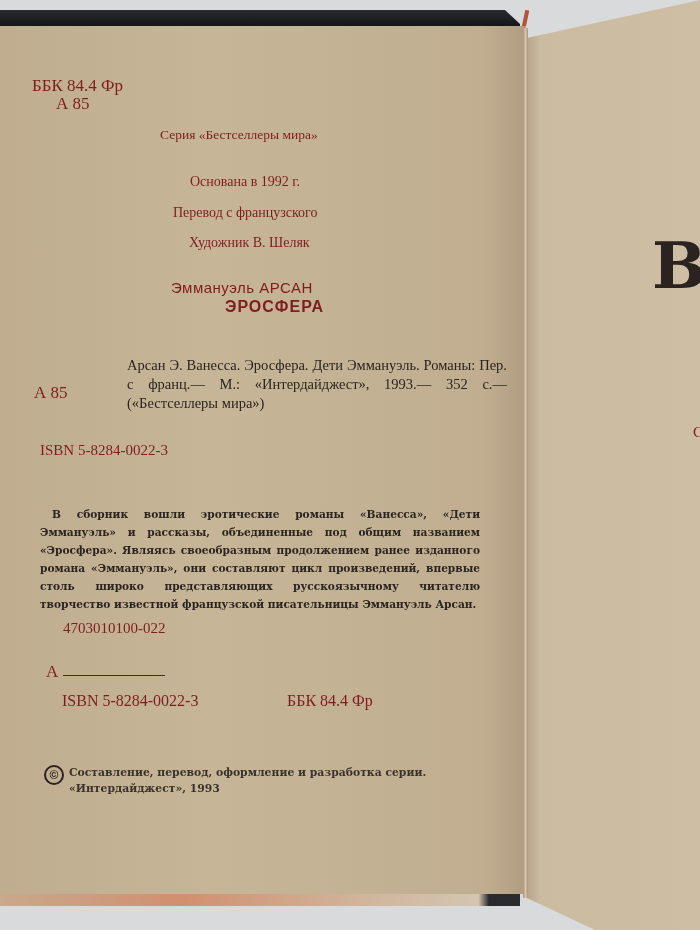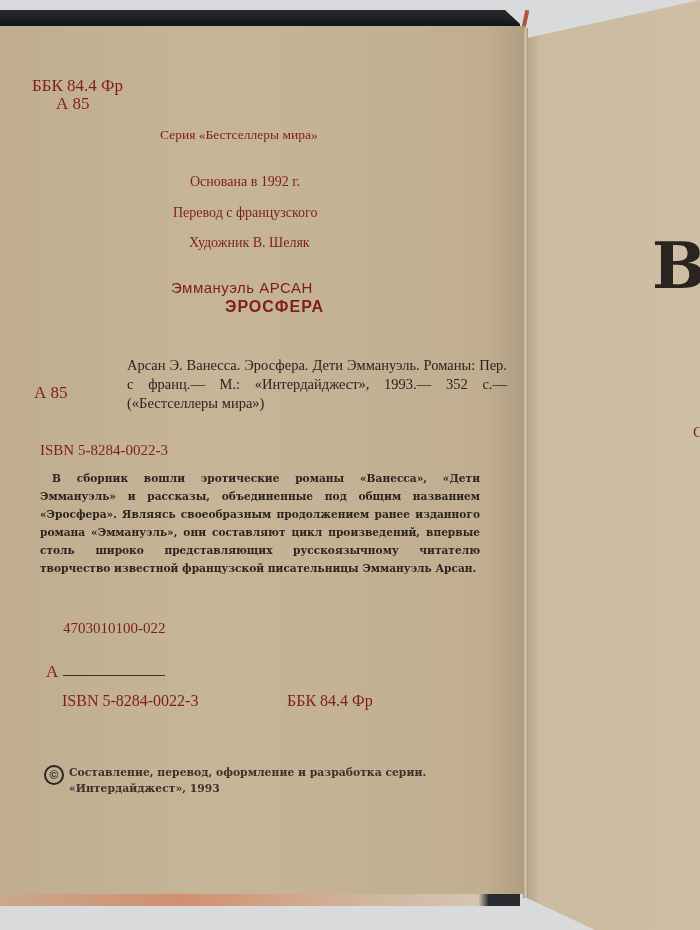--- a/index.html
+++ b/index.html
@@ -35,20 +35,21 @@
       background:linear-gradient(90deg,#a8947a,#d6c6ab,#a8947a);
     }
     .t { position:absolute; color:#7f1d1d; white-space:nowrap; }
     .it { font-size:14px; }
     .sans { font-family:"Liberation Sans", sans-serif; }
     .body-text {
       position:absolute; left:40px; width:440px;
       font-family:"DejaVu Serif", serif; font-weight:bold;
       font-size:10.6px; line-height:18px; color:#2b2420;
       text-align:justify;
+      margin-top:36px;
     }
     .body-text p { margin:0; text-indent:12px; }
     .cat-text {
       position:absolute; left:103px; top:356px; width:380px;
       font-size:14.5px; line-height:19px; color:#2b2420; text-align:justify;margin-left:24px;
     }
     .copy-icon {
       position:absolute; left:44px; top:765px; width:16px; height:16px;
       border:2px solid #2a2320; border-radius:50%;
       font-family:"Liberation Sans", sans-serif; font-weight:bold;

